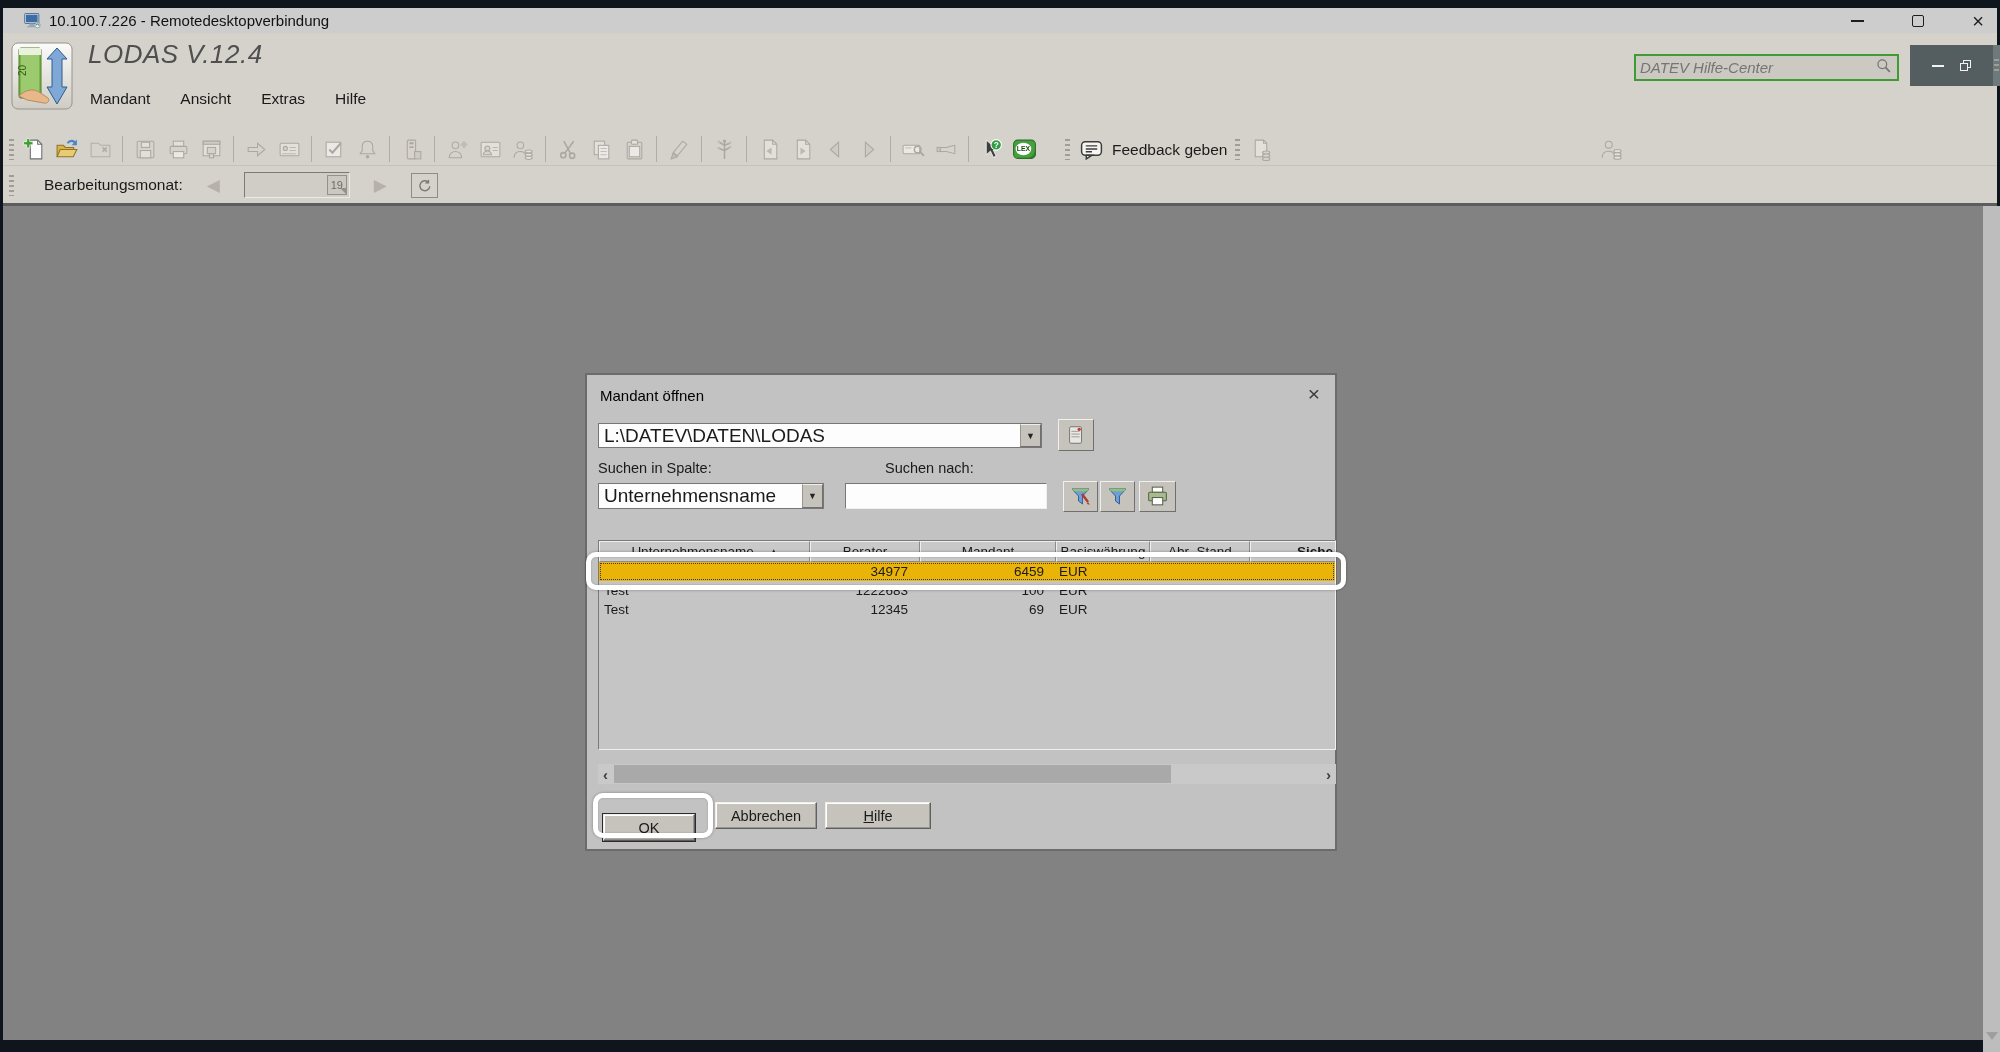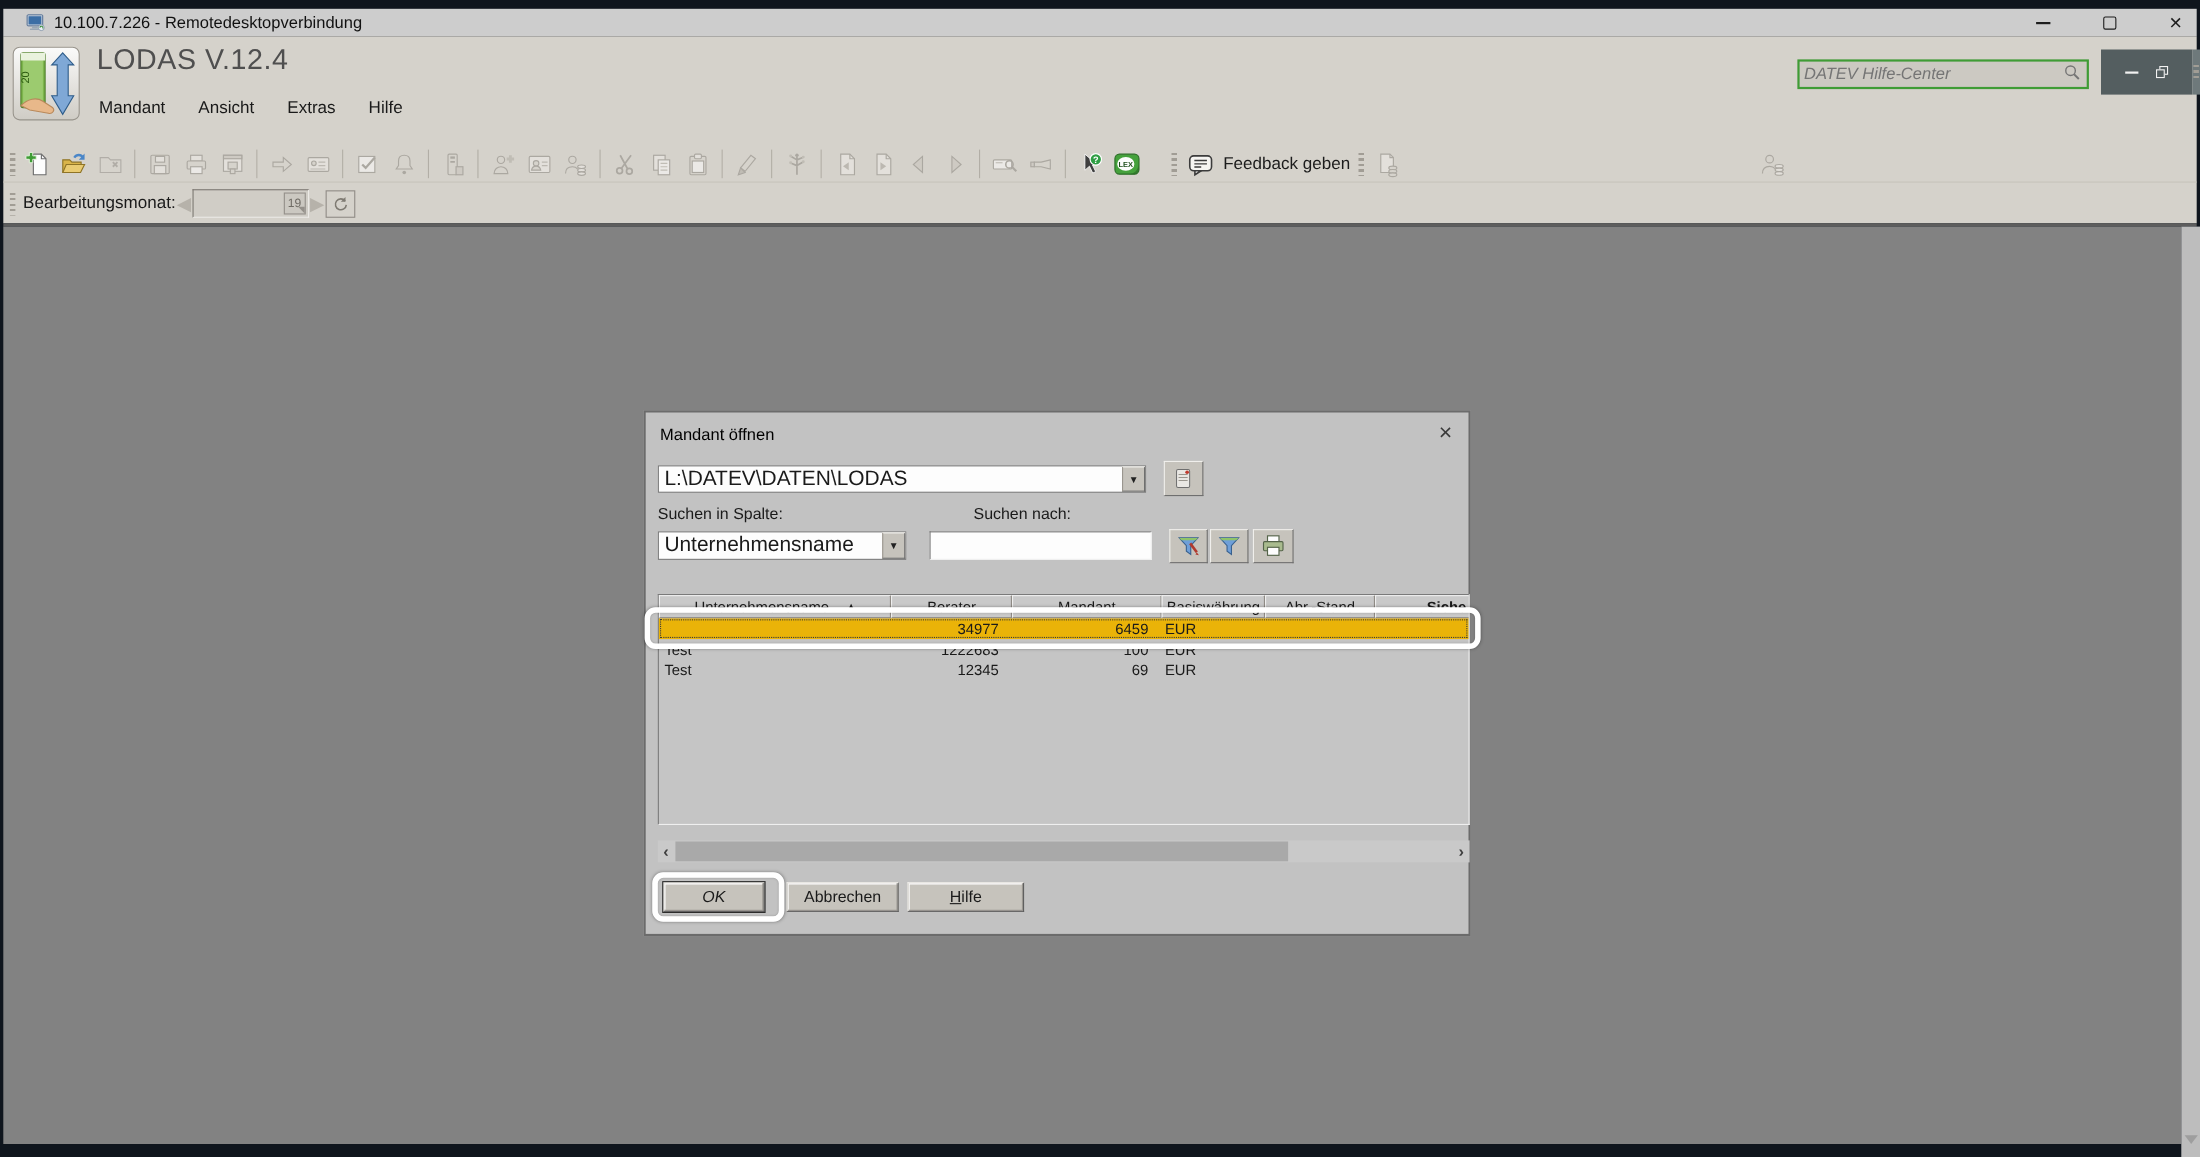--- a/index.html
+++ b/index.html
@@ -12,37 +12,37 @@
   #titlebar{left:3px;top:8px;width:1994px;height:25px;background:#cdcdcd;display:flex;align-items:center;}
   #titlebar .title{margin-left:46px;font-size:15px;color:#111;}
   .winbtn{position:absolute;top:0;width:30px;height:25px;display:flex;align-items:center;justify-content:center;cursor:default;}
   .minbar{width:13px;height:2px;background:#1d1d1d;}
   .maxrect{width:12px;height:12px;border:1.5px solid #1d1d1d;border-radius:2px;}
   .closex{font-size:20px;line-height:20px;color:#1d1d1d;}
 
   
   #band{left:3px;top:33px;width:1994px;height:170px;background:#d5d2cb;}
   #band:after{content:"";position:absolute;left:0;bottom:-3px;width:100%;height:3px;background:#5d5d5d;}
-  #appTitle{left:85px;top:6px;font-size:26px;color:#4f4f4f;letter-spacing:.5px;}
+  #appTitle{left:85px;top:6px;font-size:26px;color:#4f4f4f;letter-spacing:.5px;font-style:italic;}
   #menubar{left:85px;top:55px;display:flex;gap:26px;font-size:15.5px;}
   #menubar span{padding:2px 2px;}
   #helpbox{left:1631px;top:21px;width:265px;height:27px;background:#ccc9c2;border:2px solid #3f9c35;display:flex;align-items:center;justify-content:space-between;}
   #helpbox input{flex:1;border:0;background:transparent;font-family:"Liberation Sans",sans-serif;
                  font-size:15px;font-style:italic;color:#8b8b8b;padding:0 4px;outline:none;}
   #mdibox{left:1907px;top:12px;width:83px;height:41px;background:#545e60;display:flex;align-items:center;justify-content:center;gap:16px;}
   .mdimin{width:12px;height:2px;background:#f2f2f2;}
   .mdirestore{position:relative;width:11px;height:11px;}
   .mdirestore i{position:absolute;border:1.5px solid #f2f2f2;width:8px;height:8px;display:block;}
   .mdirestore i:first-child{right:0;top:0;}
   .mdirestore i:last-child{left:0;bottom:0;background:#545e60;}
   #mdisliver{left:1990px;top:12px;width:7px;height:41px;background:#6e797b;display:flex;align-items:center;justify-content:center;}
 
   
   #toolbar1{left:0;top:100px;width:1994px;height:33px;display:flex;align-items:center;gap:7px;padding-left:6px;border-bottom:1px solid #c7c3bc;}
-  #toolbar2{left:0;top:135px;width:1994px;height:34px;display:flex;align-items:center;gap:1px;padding-left:6px;font-size:15.5px;}
+  #toolbar2{left:0;top:135px;width:1994px;height:34px;display:flex;align-items:center;gap:24px;padding-left:6px;font-size:15.5px;}
   .grip{width:5px;height:21px;background:repeating-linear-gradient(180deg,#a19d95 0 2px,transparent 2px 5px);flex:0 0 auto;}
   .tsep{width:1px;height:26px;background:#b2aea6;flex:0 0 auto;margin:0 2px;}
   .tbtn{width:26px;height:26px;display:flex;align-items:center;justify-content:center;flex:0 0 auto;}
   .tbtn.off{opacity:.55;}
   #fbCluster{position:absolute;left:1062px;top:0;height:33px;display:flex;align-items:center;gap:8px;}
   #fbLabel{font-size:15.5px;color:#1c1c1c;}
   #farPerson{position:absolute;left:1596px;top:3px;}
   .triGlyph{font-size:17px;color:#b6b2aa;line-height:1;}
   #monthField{position:relative;width:106px;height:26px;background:#d0cdc6;border:1px solid;border-color:#7d7973 #eceae6 #eceae6 #7d7973;}
   #monthField input{width:70px;border:0;background:transparent;outline:none;font-family:"Liberation Sans",sans-serif;font-size:14px;}
@@ -97,21 +97,21 @@
   
   #hscroll{left:11px;top:389px;width:738px;height:20px;background:#c9c9c9;display:flex;align-items:center;}
   #hscroll .chev{width:15px;text-align:center;font-size:15px;font-weight:bold;color:#3f3f3f;flex:0 0 auto;}
   #hthumb{position:absolute;left:16px;top:1px;width:557px;height:18px;background:#a9a9a9;}
   #hscroll .chev.right{position:absolute;right:0;}
 
   
   .dlgBtn{height:27px;background:#c6c3bc;border:1px solid;border-color:#f0efec #5f5f5f #5f5f5f #f0efec;
           box-shadow:inset -1px -1px 0 #9a9791,inset 1px 1px 0 #fff;
           font-size:14.5px;display:flex;align-items:center;justify-content:center;}
-  #btnOk{left:16px;top:427px;width:92px;outline:1px solid #2b2b2b;font-style:italic;}
+  #btnOk{left:16px;top:439px;width:92px;outline:1px solid #2b2b2b;}
   #btnCancel{left:128px;top:427px;width:102px;}
   #btnHelp{left:238px;top:427px;width:106px;}
   #btnHelp .u{text-decoration:underline;}
 
   
   .ann{position:absolute;border:5px solid #fff;border-radius:10px;z-index:60;
        box-shadow:0 0 3px rgba(0,0,0,.35),inset 0 0 2px rgba(0,0,0,.25);pointer-events:none;}
   #annRow{left:586px;top:552px;width:760px;height:38px;}
   #annOk{left:593px;top:793px;width:120px;height:45px;}
 </style>

